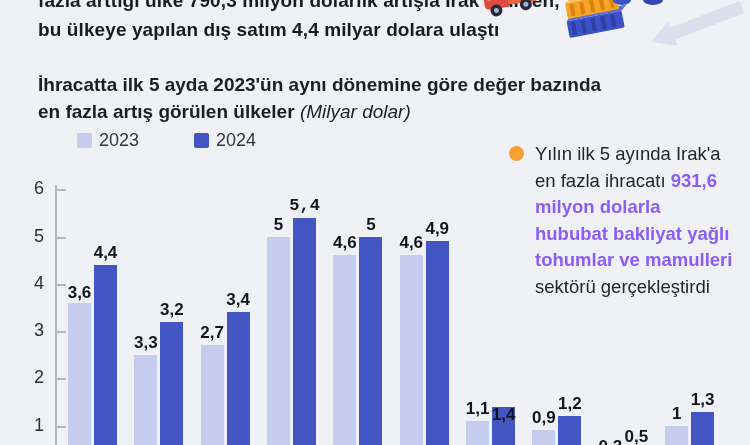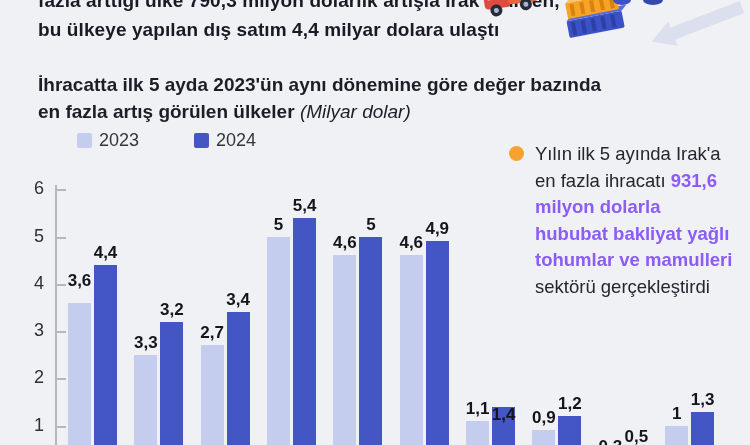--- a/index.html
+++ b/index.html
@@ -127,21 +127,21 @@
       <div class="y-tick-label" style="top: 378.4px;">2</div>
       <div class="y-tick" style="top: 331.1px;"></div>
       <div class="y-tick-label" style="top: 331.1px;">3</div>
       <div class="y-tick" style="top: 283.8px;"></div>
       <div class="y-tick-label" style="top: 283.8px;">4</div>
       <div class="y-tick" style="top: 236.5px;"></div>
       <div class="y-tick-label" style="top: 236.5px;">5</div>
       <div class="y-tick" style="top: 189.2px;"></div>
       <div class="y-tick-label" style="top: 189.2px;">6</div>
       <div class="bar" style="left: 68px; top: 302.72px; height: 170.28px; background: rgb(197, 205, 238);"></div>
-      <div class="bar-label" style="left: 79.5px; top: 271px;">3,6</div>
+      <div class="bar-label" style="left: 79.5px; top: 283px;">3,6</div>
       <div class="bar" style="left: 134.35px; top: 354.75px; height: 118.25px; background: rgb(197, 205, 238);"></div>
       <div class="bar-label" style="left: 145.85px; top: 332.75px;">3,3</div>
       <div class="bar" style="left: 200.7px; top: 345.29px; height: 127.71px; background: rgb(197, 205, 238);"></div>
       <div class="bar-label" style="left: 212.2px; top: 323.29px;">2,7</div>
       <div class="bar" style="left: 267.05px; top: 236.5px; height: 236.5px; background: rgb(197, 205, 238);"></div>
       <div class="bar-label" style="left: 278.55px; top: 214.5px;">5</div>
       <div class="bar" style="left: 333.4px; top: 255.42px; height: 217.58px; background: rgb(197, 205, 238);"></div>
       <div class="bar-label" style="left: 344.9px; top: 233.42px;">4,6</div>
       <div class="bar" style="left: 399.75px; top: 255.42px; height: 217.58px; background: rgb(197, 205, 238);"></div>
       <div class="bar-label" style="left: 411.25px; top: 233.42px;">4,6</div>
@@ -152,21 +152,21 @@
       <div class="bar-label" style="left: 610.3px; top: 436.81px;">0,3</div>
       <div class="bar" style="left: 665.15px; top: 425.7px; height: 47.3px; background: rgb(197, 205, 238);"></div>
       <div class="bar-label" style="left: 676.65px; top: 403.7px;">1</div>
       <div class="bar" style="left: 94px; top: 264.88px; height: 208.12px; background: rgb(68, 86, 196);"></div>
       <div class="bar-label" style="left: 105.5px; top: 242.88px;">4,4</div>
       <div class="bar" style="left: 160.35px; top: 321.64px; height: 151.36px; background: rgb(68, 86, 196);"></div>
       <div class="bar-label" style="left: 171.85px; top: 299.64px;">3,2</div>
       <div class="bar" style="left: 226.7px; top: 312.18px; height: 160.82px; background: rgb(68, 86, 196);"></div>
       <div class="bar-label" style="left: 238.2px; top: 290.18px;">3,4</div>
       <div class="bar" style="left: 293.05px; top: 217.58px; height: 255.42px; background: rgb(68, 86, 196);"></div>
-      <div class="bar-label" style="left: 304.55px; top: 195.58px;">5,4</div>
+      <div class="bar-label" style="left: 304.55px; top: 195.58px; font-family: Liberation Mono, monospace;">5,4</div>
       <div class="bar" style="left: 359.4px; top: 236.5px; height: 236.5px; background: rgb(68, 86, 196);"></div>
       <div class="bar-label" style="left: 370.9px; top: 214.5px;">5</div>
       <div class="bar" style="left: 425.75px; top: 241.23px; height: 231.77px; background: rgb(68, 86, 196);"></div>
       <div class="bar-label" style="left: 437.25px; top: 219.23px;">4,9</div>
       <div class="bar" style="left: 492.1px; top: 406.78px; height: 66.22px; background: rgb(68, 86, 196);"></div>
       <div class="bar-label" style="left: 503.6px; top: 384.78px; margin-top: 20px;">1,4</div>
       <div class="bar" style="left: 558.45px; top: 416.24px; height: 56.76px; background: rgb(68, 86, 196);"></div>
       <div class="bar-label" style="left: 569.95px; top: 394.24px;">1,2</div>
       <div class="bar-label" style="left: 636.3px; top: 427.35px;">0,5</div>
       <div class="bar" style="left: 691.15px; top: 411.51px; height: 61.49px; background: rgb(68, 86, 196);"></div>

